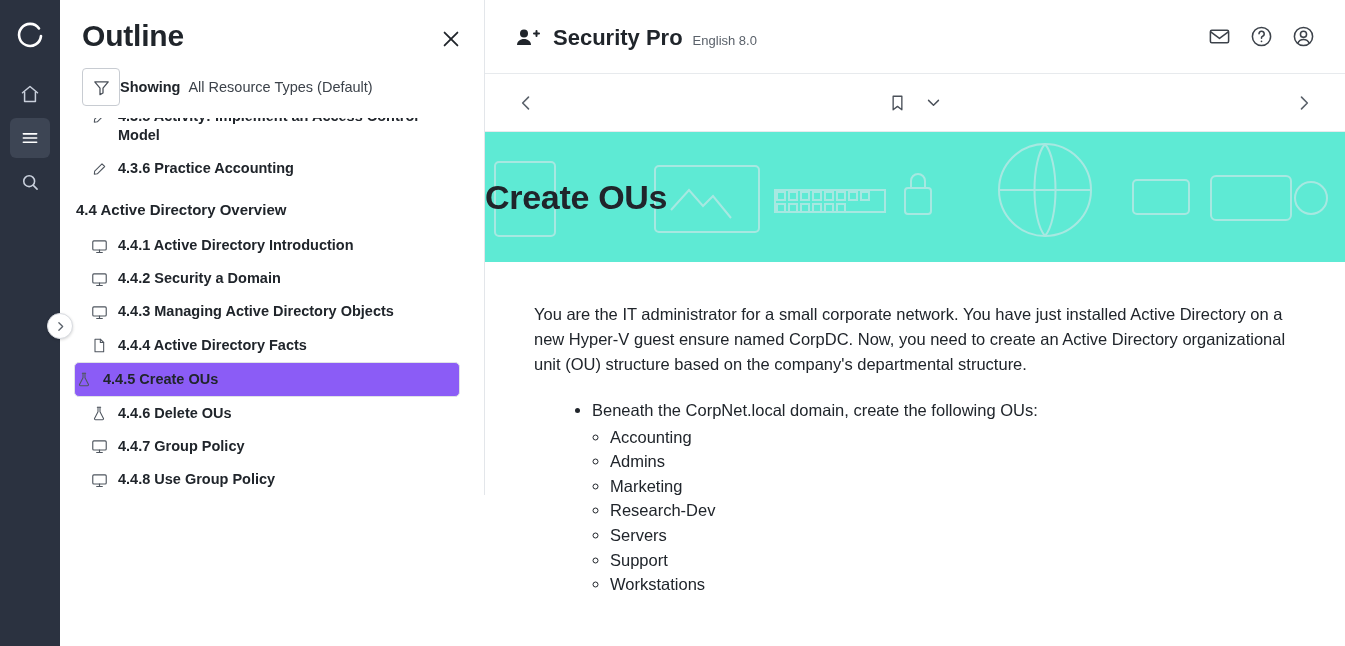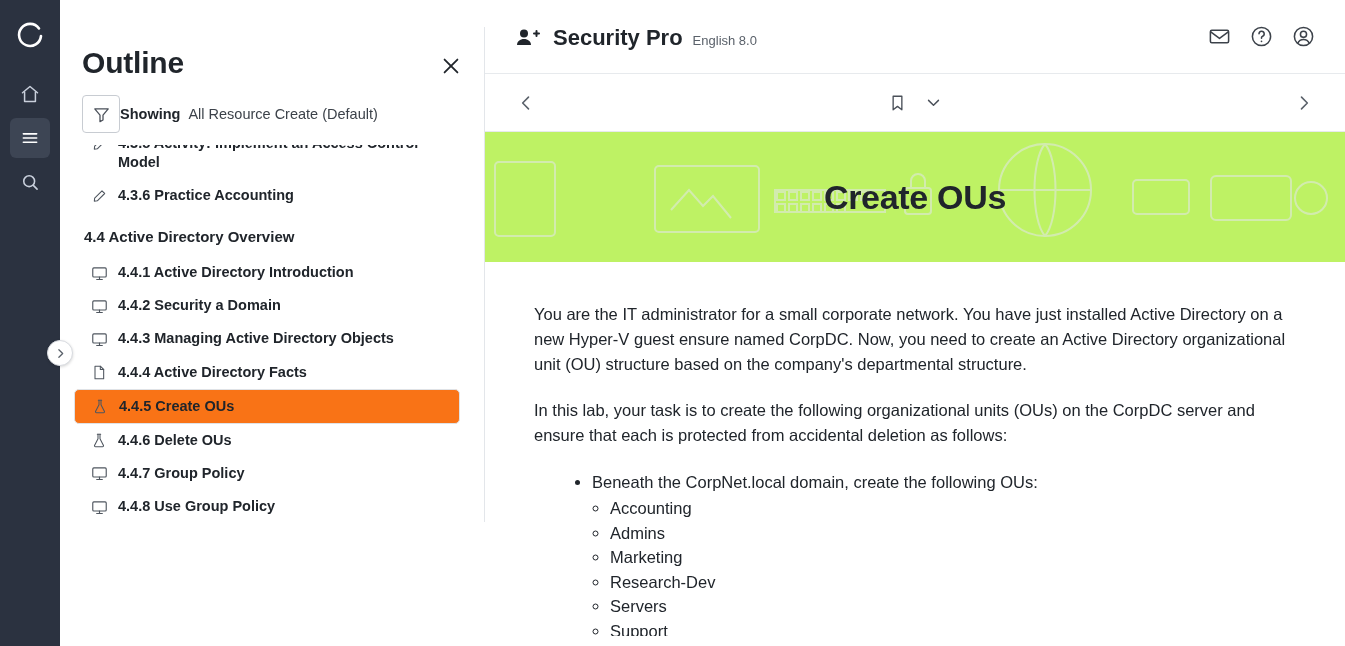--- a/index.html
+++ b/index.html
@@ -52,21 +52,20 @@
   
   .outline {
     width: 425px;
     flex: 0 0 425px;
     height: 495px;
     background: #ffffff;
     border-right: 1px solid #e3e6ea;
     position: relative;
     display: flex;
     flex-direction: column;
-    margin-top: 27px;
   }
   .outline-header {
     padding: 18px 22px 0 22px;
     display: flex;
     align-items: flex-start;
     justify-content: space-between;
   }
   .outline-title {
     font-size: 30px;
     font-weight: 700;
@@ -130,32 +129,32 @@
     cursor: pointer;
   }
   .o-item .o-ico {
     flex: 0 0 18px;
     width: 18px; height: 18px;
     margin-top: 1px;
     color: #4f565f;
     display: flex; align-items: center; justify-content: center;
   }
   .o-item.section {
-    padding-left: 24px;
+    padding-left: 16px;
     font-size: 15px;
     font-weight: 700;
     margin-top: 8px;
     margin-bottom: 2px;
   }
   .o-item.selected {
-    background: #f97316;
+    background: #8b5cf6;
     border: 1px solid #dfe2e6;
     border-radius: 5px;
     margin: 0 24px 0 14px;
-    padding-left: 16px;
+    padding-left: 0;
     padding-right: 10px;
   }
   .o-scroll-track {
     position: absolute;
     right: 3px;
     top: 0; bottom: 0;
     width: 6px;
   }
   .o-scroll-thumb {
     position: absolute;
@@ -255,26 +254,25 @@
     display: flex; align-items: center; justify-content: center;
   }
 
   .content-scroll {
     flex: 1;
     overflow: hidden;
     position: relative;
   }
   .hero {
     height: 130px;
-    background: #bef264;
+    background: #5eead4;
     position: relative;
     overflow: hidden;
     display: flex;
     align-items: center;
-    justify-content: center;
   }
   .hero svg.bgart {
     position: absolute;
     top: 0; left: 0;
     width: 100%; height: 130px;
     opacity: 0.55;
   }
   .hero-title {
     position: relative;
     font-size: 34px;
@@ -359,21 +357,21 @@
       </div>
     </div>
 
     <div class="filter-row">
       <div class="filter-btn">
         <svg width="19" height="19" viewBox="0 0 24 24" fill="none" stroke="currentColor" stroke-width="1.6" stroke-linejoin="round">
           <path d="M3.5 5h17l-6.6 7.8V19l-3.8 2v-8.2L3.5 5z"></path>
         </svg>
       </div>
       <div class="showing-label">Showing</div>
-      <div class="showing-value">All Resource Create (Default)</div>
+      <div class="showing-value">All Resource Types (Default)</div>
     </div>
 
     <div class="outline-list">
       <div class="olist-inner" id="olist">
           <div class="o-item">
             <span class="o-ico">
               <svg width="16" height="17" viewBox="0 0 24 24" fill="none" stroke="currentColor" stroke-width="1.6" stroke-linecap="round" stroke-linejoin="round">
                 <path d="M16.5 3.5l4 4-11 11-4.5.5.5-4.5z"></path>
               </svg>
             </span>
@@ -580,21 +578,20 @@
           <path d="M514 58h92M560 12c14 16 14 76 0 92M560 12c-14 16-14 76 0 92"></path>
           <rect x="648" y="48" width="56" height="34" rx="4"></rect>
           <rect x="726" y="44" width="80" height="44" rx="5"></rect>
           <circle cx="826" cy="66" r="16"></circle>
         </svg>
         <div class="hero-title">Create OUs</div>
       </div>
 
       <div class="doc">
         <p>You are the IT administrator for a small corporate network. You have just installed Active Directory on a new Hyper-V guest ensure named CorpDC. Now, you need to create an Active Directory organizational unit (OU) structure based on the company's departmental structure.</p>
-        <p>In this lab, your task is to create the following organizational units (OUs) on the CorpDC server and ensure that each is protected from accidental deletion as follows:</p>
         <ul class="lvl1">
           <li>
             <span>Beneath the CorpNet.local domain, create the following OUs:</span>
             <ul class="lvl2" id="oulist">
                 <li>Accounting</li>
                 <li>Admins</li>
                 <li>Marketing</li>
                 <li>Research-Dev</li>
                 <li>Servers</li>
                 <li>Support</li>

